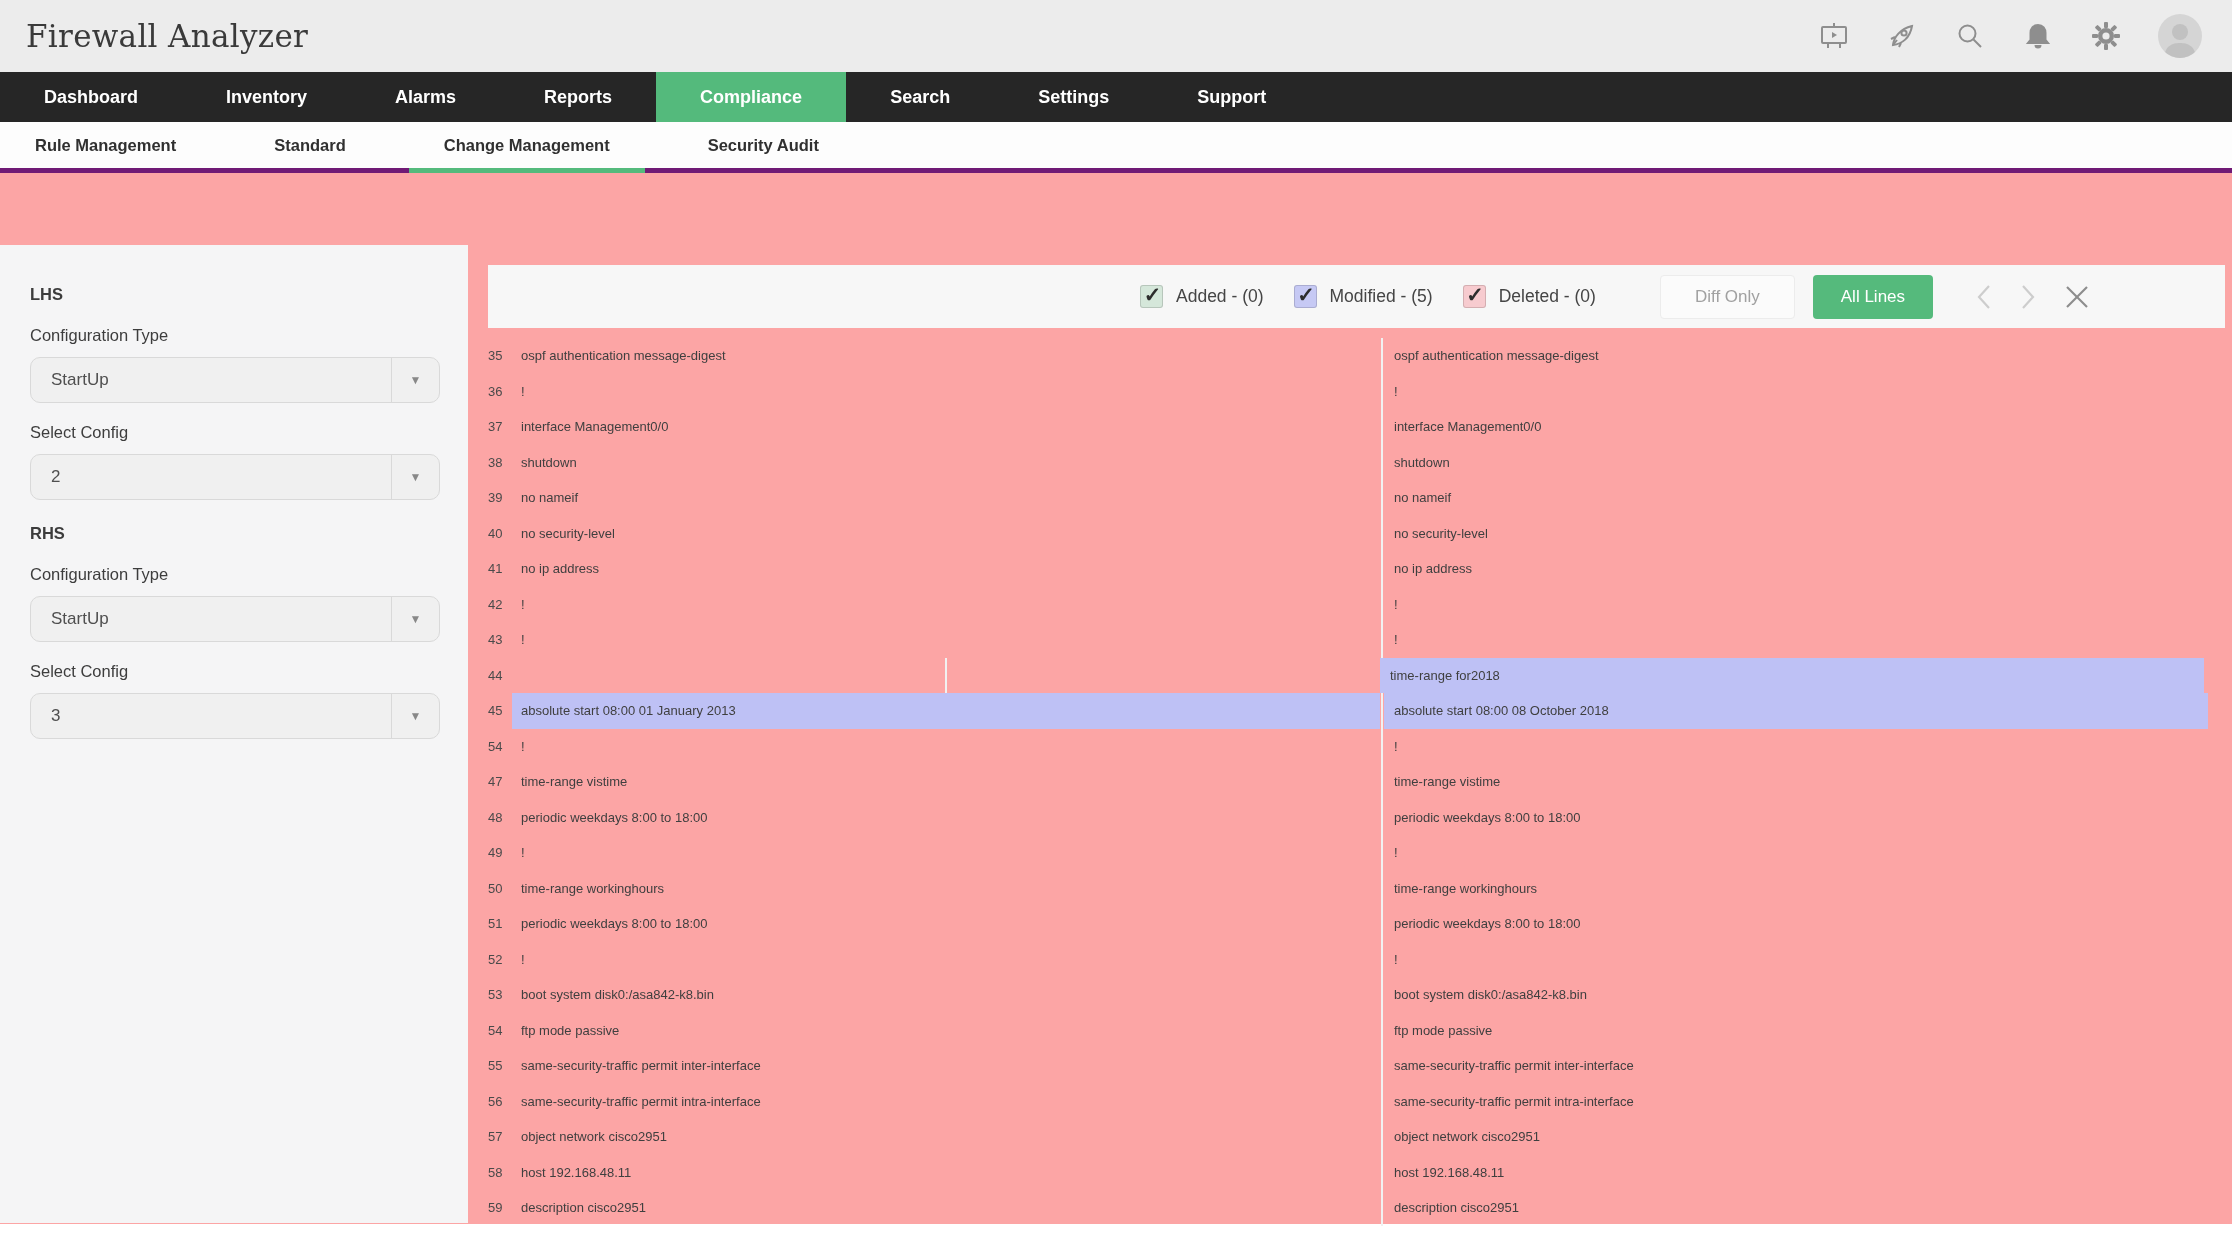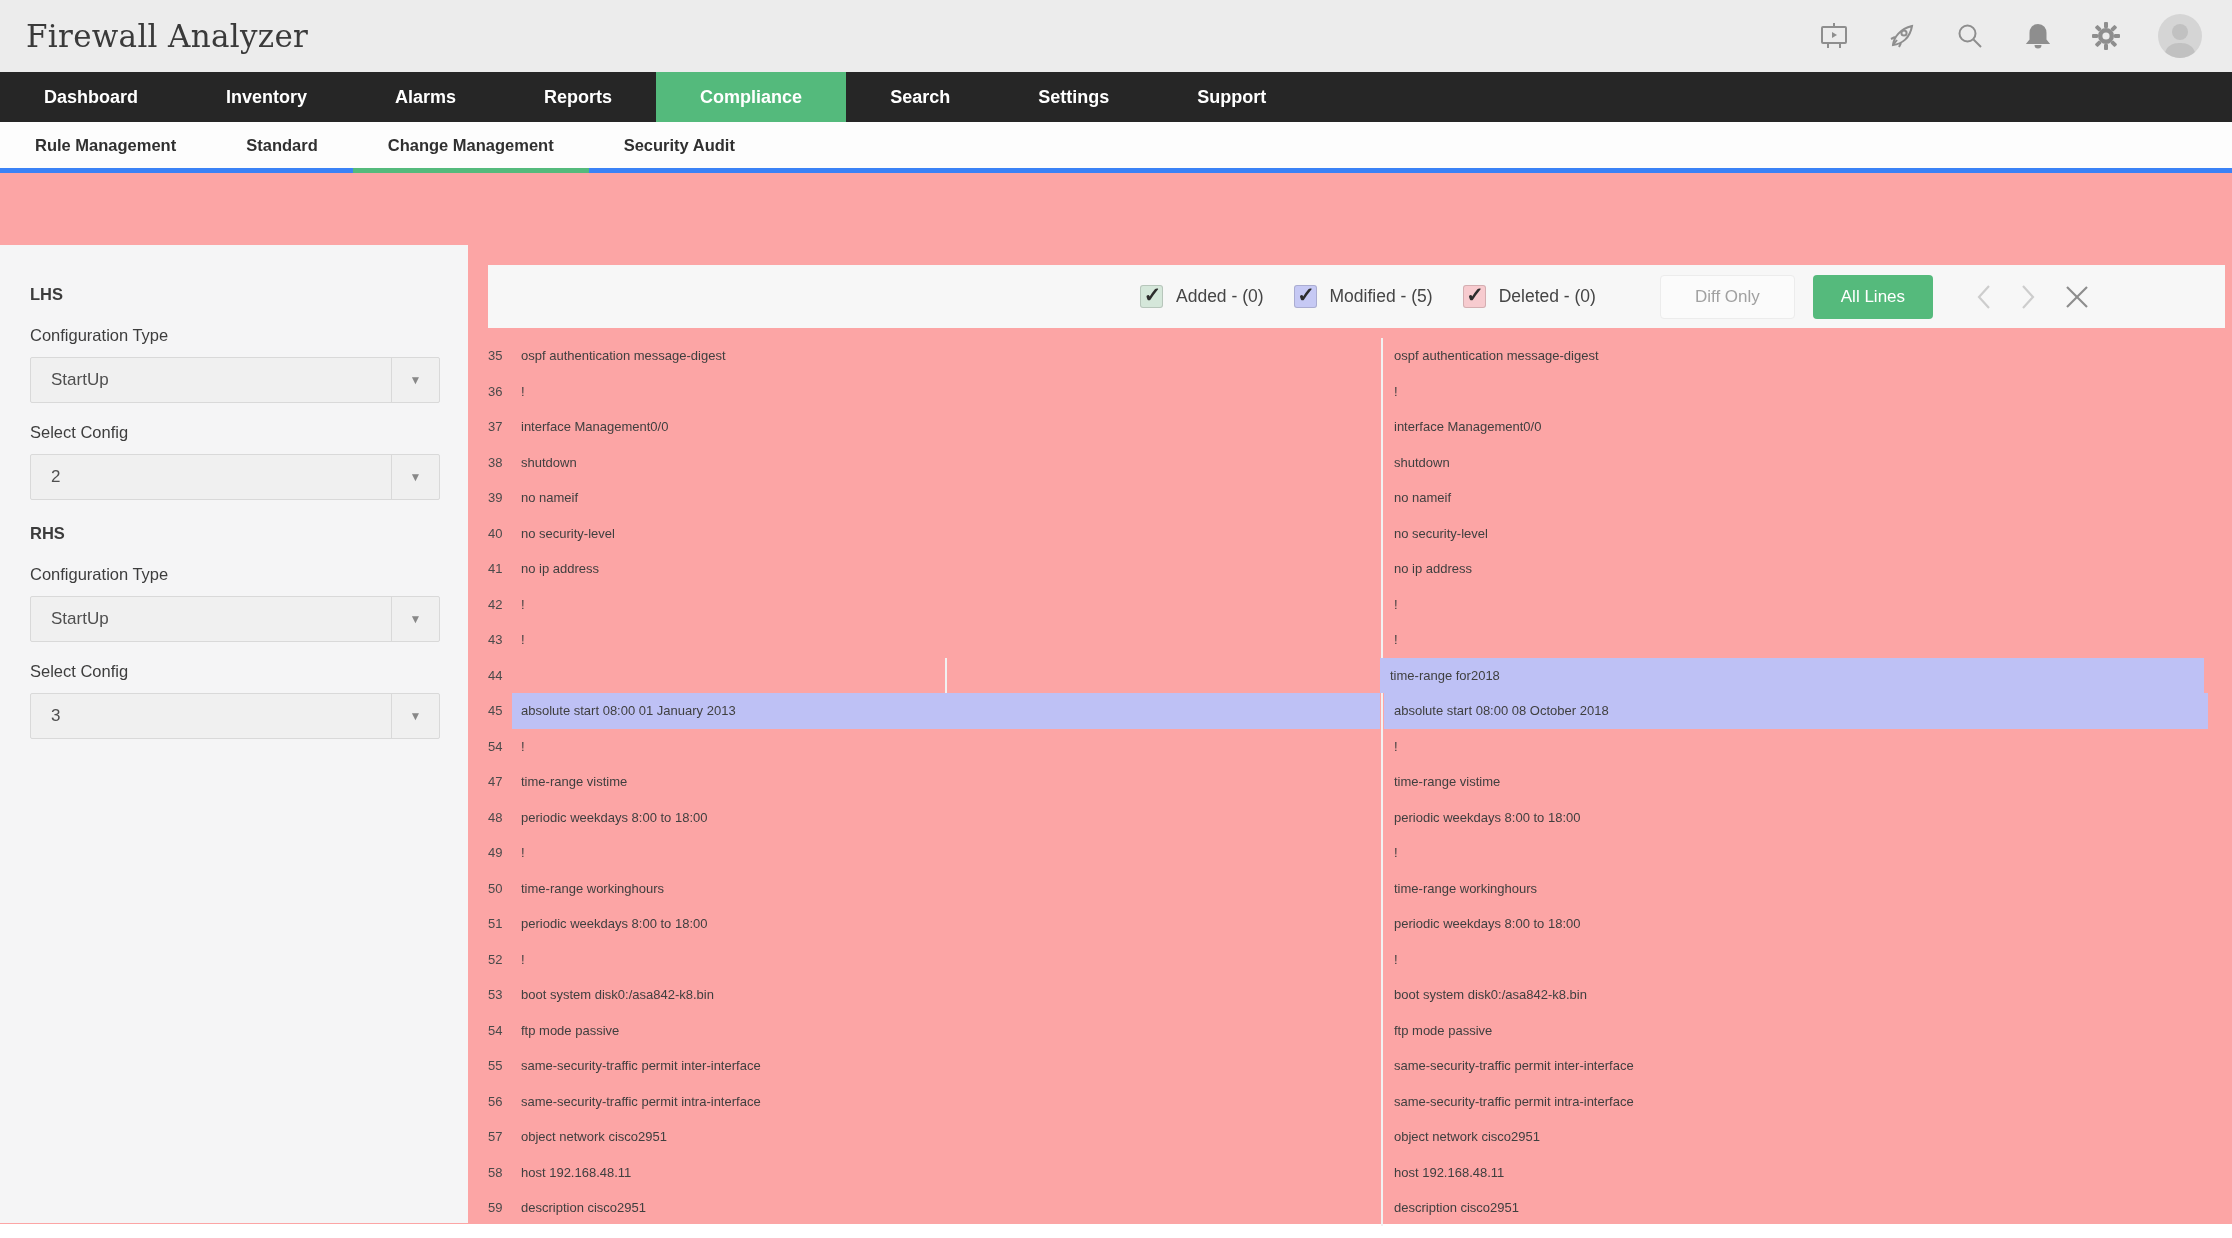--- a/index.html
+++ b/index.html
@@ -20,35 +20,35 @@
 
   
   .nav { position:absolute; left:0; top:72px; width:2232px; height:50px;
          background:#262626; display:flex; }
   .nav-item { color:#ffffff; font-size:18px; font-weight:bold; display:flex;
               align-items:center; padding:0 44px; cursor:pointer; }
   .nav-item.active { background:#54ba7c; }
 
   
   .subnav { position:absolute; left:0; top:122px; width:2232px; height:51px;
-            background:#fdfdfd; display:flex; border-bottom:5px solid #3b82f6; }
+            background:#fdfdfd; display:flex; border-bottom:5px solid #701a75;gap:28px; }
   .subnav-item { color:#303030; font-size:16.5px; font-weight:bold; display:flex;
                  align-items:center; padding:0 35px; position:relative; cursor:pointer; }
   .subnav-item.active::after { content:""; position:absolute; left:0; right:0; bottom:-5px;
                  height:5px; background:#54ba7c; }
 
   
   .sidebar { position:absolute; left:0; top:245px; width:468px; height:978px;
              background:#f5f5f6; padding:40px 28px 0 30px; }
   .group-title { font-size:16.5px; font-weight:bold; color:#3c3c3c; margin-bottom:22px; }
   .group-title.rhs { margin-top:24px; }
   .field { margin-bottom:20px; }
   .field > label { display:block; font-size:16.5px; color:#3d3d3d; margin-bottom:12px; }
   .select { display:flex; align-items:stretch; height:46px; background:#f0f0f0;
-            border:1px solid #d9d9d9; border-radius:2px; cursor:pointer; }
+            border:1px solid #d9d9d9; border-radius:10px; cursor:pointer; }
   .select .val { flex:1; display:flex; align-items:center; padding-left:20px;
                  font-size:17px; color:#4f4f4f; }
   .select .arrow { width:48px; border-left:1px solid #d9d9d9; display:flex;
                    align-items:center; justify-content:center; color:#888888; font-size:12px; }
 
   
   .diffpane { position:absolute; left:488px; top:265px; width:1737px; }
   .diff-toolbar { height:63px; background:#f7f7f7; display:flex; align-items:center; }
   .filters { display:flex; align-items:center; margin-left:652px; }
   .filter { display:flex; align-items:center; margin-right:30px; }

